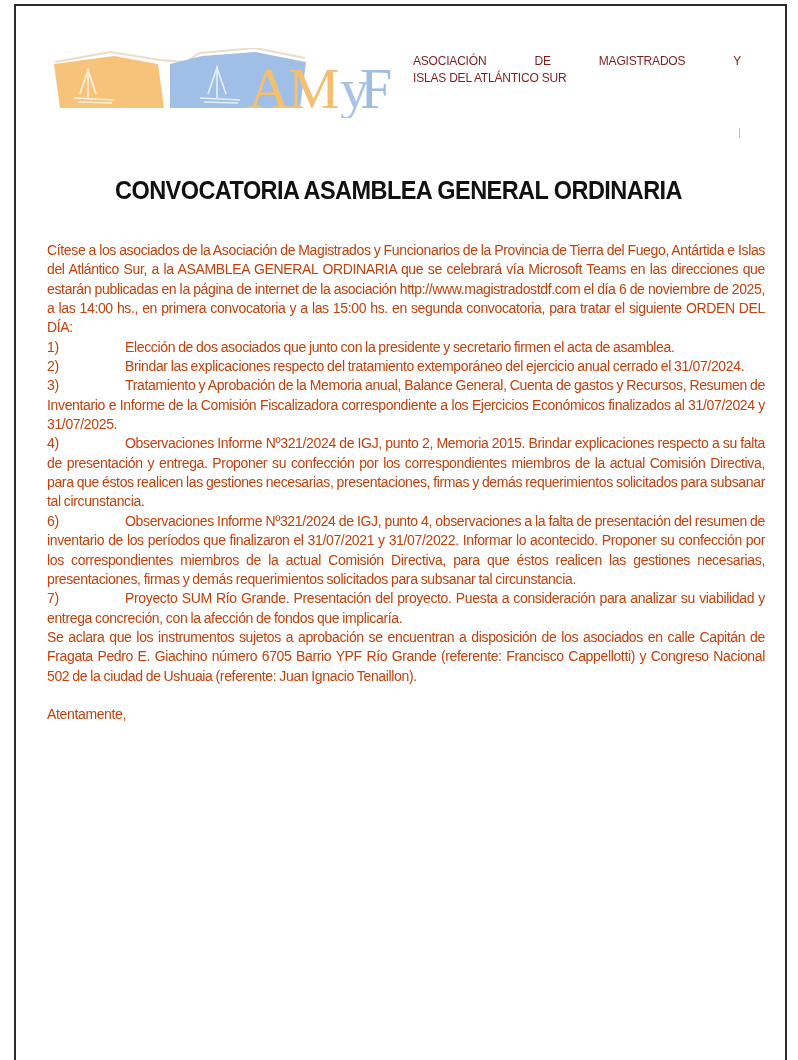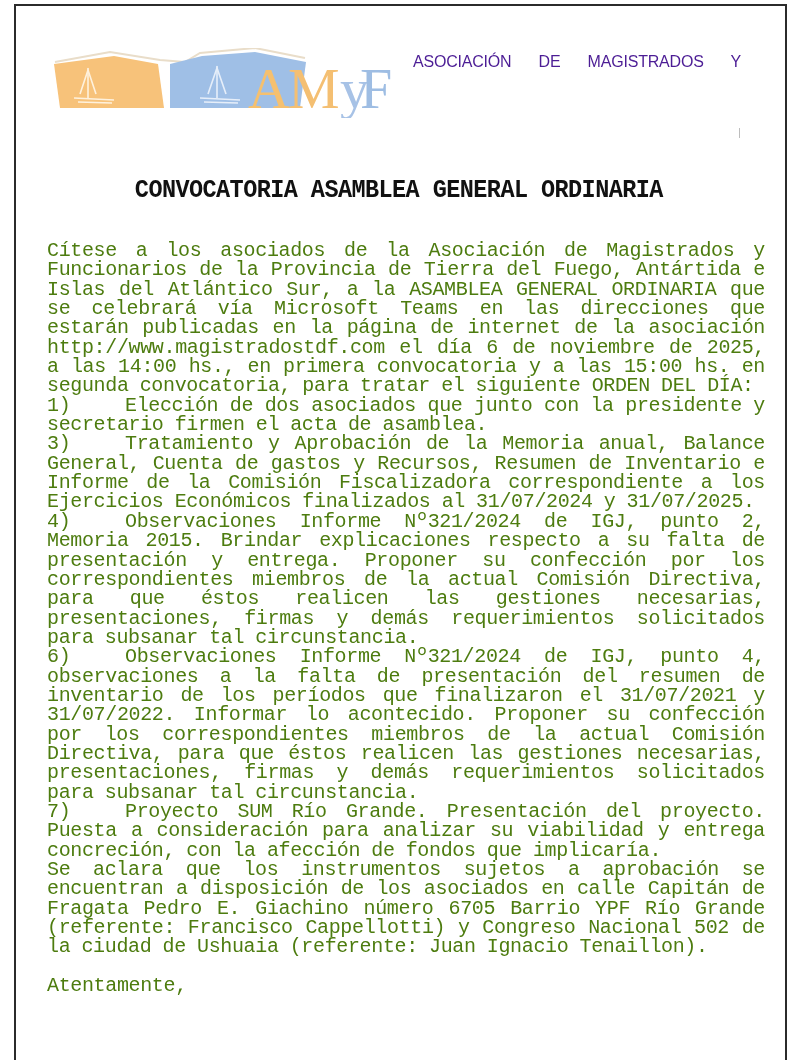--- a/index.html
+++ b/index.html
@@ -7,38 +7,38 @@
   .page {
     position: absolute; left: 14px; top: 4px; width: 773px; height: 1070px;
     border-left: 2px solid #2b2b2b; border-top: 2px solid #2b2b2b; border-right: 2px solid #2b2b2b;
     box-sizing: border-box;
   }
   
   .logo { position: absolute; left: 50px; top: 48px; width: 345px; height: 70px; }
   .logo svg { display: block; }
   .org-name {
     position: absolute; left: 413px; top: 53px; width: 328px;
-    font-family: "Liberation Sans", sans-serif; font-size: 16px; line-height: 17.4px;
-    color: #4c1d95; letter-spacing: -0.2px;
+    font-family: "Liberation Sans", sans-serif; font-size: 12px; line-height: 17.4px;
+    color: #7f1d1d; letter-spacing: -0.2px;
   }
   .org-name .l { display: block; white-space: nowrap; }
   .org-name .just { text-align: justify; text-align-last: justify; }
   .tick-mark { position: absolute; left: 739px; top: 128px; width: 1px; height: 10px; background: #bdbdbd; }
 
   .title {
     position: absolute; left: 0; right: 0; top: 176px; text-align: center;
-    font-family: Liberation Mono, monospace; font-weight: bold; font-size: 25px;
+    font-family: Liberation Sans, sans-serif; font-weight: bold; font-size: 25px;
     color: #111; letter-spacing: -0.6px;
   }
   .title span { display: inline-block; transform: scaleX(0.94); transform-origin: center; }
 
   .body {
     position: absolute; left: 47px; top: 241px; width: 718px;
-    font-family: Liberation Mono, monospace; font-size: 20px; line-height: 19.35px;
-    color: #4d7c0f; letter-spacing: -0.35px; word-spacing: -0.5px;
+    font-family: Liberation Sans, sans-serif; font-size: 14px; line-height: 19.35px;
+    color: #c2410c; letter-spacing: -0.35px; word-spacing: -0.5px;
   }
   .body p { margin: 0; text-align: justify; }
   .item .num { display: inline-block; width: 78px; }
   .spacer { height: 19.35px; }
 </style>
 </head>
 <body>
 
 <div class="page">
 </div>
@@ -67,31 +67,33 @@
     </g>
     <text x="198" y="60" font-family="Liberation Serif, serif" font-size="58" fill="#f5c06f">A</text>
     <text x="238" y="60" font-family="Liberation Serif, serif" font-size="58" fill="#f4bf72">M</text>
     <text x="290" y="60" font-family="Liberation Serif, serif" font-size="58" fill="#a7c2e6">y</text>
     <text x="310" y="60" font-family="Liberation Serif, serif" font-size="58" fill="#9ebde3">F</text>
   </svg>
 </div>
 
 <div class="org-name">
   <span class="l just">ASOCIACIÓN DE MAGISTRADOS Y</span>
+  <span class="l">ISLAS DEL ATLÁNTICO SUR</span>
 </div>
 <div class="tick-mark"></div>
 
 <div class="title">
   <span>CONVOCATORIA ASAMBLEA GENERAL ORDINARIA</span>
 </div>
 
 <div class="body">
   <p>Cítese a los asociados de la Asociación de Magistrados y Funcionarios de la Provincia de Tierra del Fuego, Antártida e Islas del Atlántico Sur, a la ASAMBLEA GENERAL ORDINARIA que se celebrará vía Microsoft Teams en las direcciones que estarán publicadas en la página de internet de la asociación http://www.magistradostdf.com el día 6 de noviembre de 2025, a las 14:00 hs., en primera convocatoria y a las 15:00 hs. en segunda convocatoria, para tratar el siguiente ORDEN DEL DÍA:</p>
 
   <p class="item"><span class="num">1)</span><span>Elección de dos asociados que junto con la presidente y secretario firmen el acta de asamblea.</span></p>
+  <p class="item"><span class="num">2)</span><span>Brindar las explicaciones respecto del tratamiento extemporáneo del ejercicio anual cerrado el 31/07/2024.</span></p>
   <p class="item"><span class="num">3)</span><span>Tratamiento y Aprobación de la Memoria anual, Balance General, Cuenta de gastos y Recursos, Resumen de Inventario e Informe de la Comisión Fiscalizadora correspondiente a los Ejercicios Económicos finalizados al 31/07/2024 y 31/07/2025.</span></p>
   <p class="item"><span class="num">4)</span><span>Observaciones Informe Nº321/2024 de IGJ, punto 2, Memoria 2015. Brindar explicaciones respecto a su falta de presentación y entrega. Proponer su confección por los correspondientes miembros de la actual Comisión Directiva, para que éstos realicen las gestiones necesarias, presentaciones, firmas y demás requerimientos solicitados para subsanar tal circunstancia.</span></p>
   <p class="item"><span class="num">6)</span><span>Observaciones Informe Nº321/2024 de IGJ, punto 4, observaciones a la falta de presentación del resumen de inventario de los períodos que finalizaron el 31/07/2021 y 31/07/2022. Informar lo acontecido. Proponer su confección por los correspondientes miembros de la actual Comisión Directiva, para que éstos realicen las gestiones necesarias, presentaciones, firmas y demás requerimientos solicitados para subsanar tal circunstancia.</span></p>
   <p class="item"><span class="num">7)</span><span>Proyecto SUM Río Grande. Presentación del proyecto. Puesta a consideración para analizar su viabilidad y entrega concreción, con la afección de fondos que implicaría.</span></p>
 
   <p>Se aclara que los instrumentos sujetos a aprobación se encuentran a disposición de los asociados en calle Capitán de Fragata Pedro E. Giachino número 6705 Barrio YPF Río Grande (referente: Francisco Cappellotti) y Congreso Nacional 502 de la ciudad de Ushuaia (referente: Juan Ignacio Tenaillon).</p>
   <div class="spacer"></div>
   <p>Atentamente,</p>
 </div>
 

